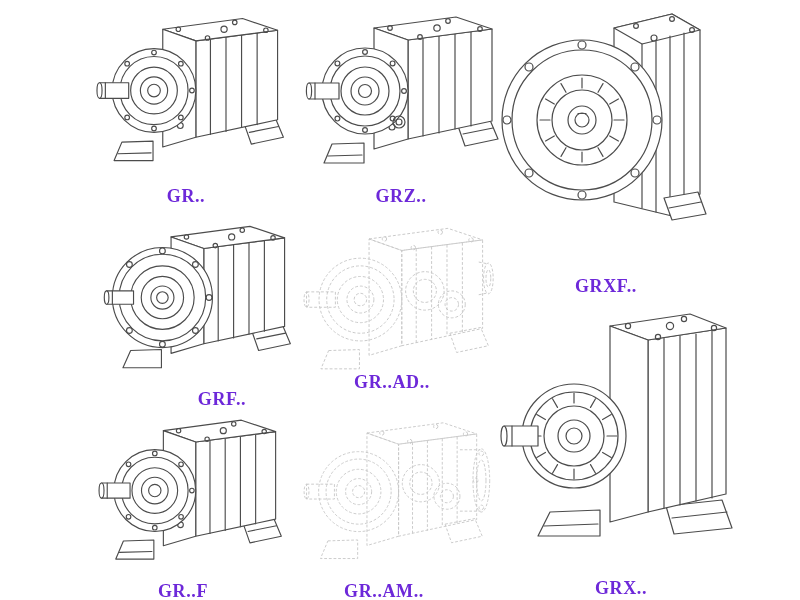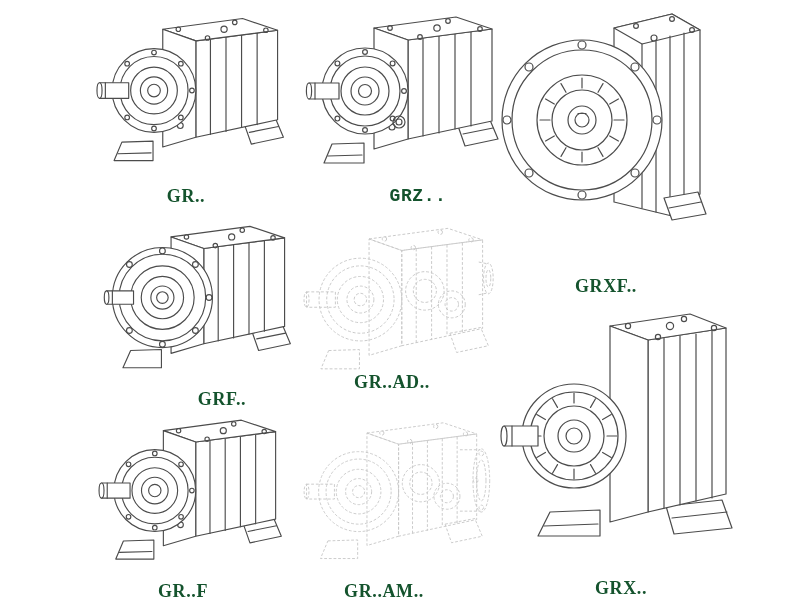--- a/index.html
+++ b/index.html
@@ -9,21 +9,21 @@
     font-family:"Liberation Serif", serif;
   }
   .catalog{position:absolute;inset:0;}
   .cell{position:absolute;}
   .cell svg{display:block;width:100%;height:100%;}
   .label{
     position:absolute;
     transform:translateX(-50%);
     font-weight:700;
     font-size:18px;
-    color:#14532d;
+    color:#6d28d9;
     letter-spacing:.6px;
     white-space:nowrap;
   }
   .defs{position:absolute;width:0;height:0;overflow:hidden;}
 </style>
 </head>
 <body>
 
 <svg class="defs" xmlns="http://www.w3.org/2000/svg" xmlns:xlink="http://www.w3.org/1999/xlink" aria-hidden="true">
   <defs>
@@ -145,21 +145,21 @@
 
   <div class="cell" style="left:302px;top:0px;width:200px;height:185px;">
     <svg viewBox="0 0 200 185" xmlns="http://www.w3.org/2000/svg" xmlns:xlink="http://www.w3.org/1999/xlink">
       <use href="#gb-basic" xlink:href="#gb-basic"></use>
       <g stroke="#4c4c4c" stroke-width="1.2" fill="none">
         <circle cx="97" cy="122" r="6"></circle>
         <circle cx="97" cy="122" r="3"></circle>
       </g>
     </svg>
   </div>
-  <div class="label" style="left:418px;top:186px;font-family:Liberation Mono, monospace;">GRZ..</div>
+  <div class="label" style="left:401px;top:186px;">GRZ..</div>
 
   <div class="cell" style="left:496px;top:2px;width:228px;height:266px;">
     <svg viewBox="0 0 228 266" xmlns="http://www.w3.org/2000/svg">
       <g stroke="#4c4c4c" stroke-width="1.2" fill="none" stroke-linejoin="round" stroke-linecap="round">
         <polygon points="118,26 176,12 204,28 204,192 176,214 118,200" fill="#ffffff"></polygon>
         <polygon points="118,26 176,12 204,28 146,42" fill="#ffffff"></polygon>
         <line x1="146" y1="42" x2="146" y2="206"></line>
         <line x1="160" y1="38" x2="160" y2="210"></line>
         <line x1="174" y1="34" x2="174" y2="213"></line>
         <line x1="188" y1="31" x2="188" y2="206"></line>

